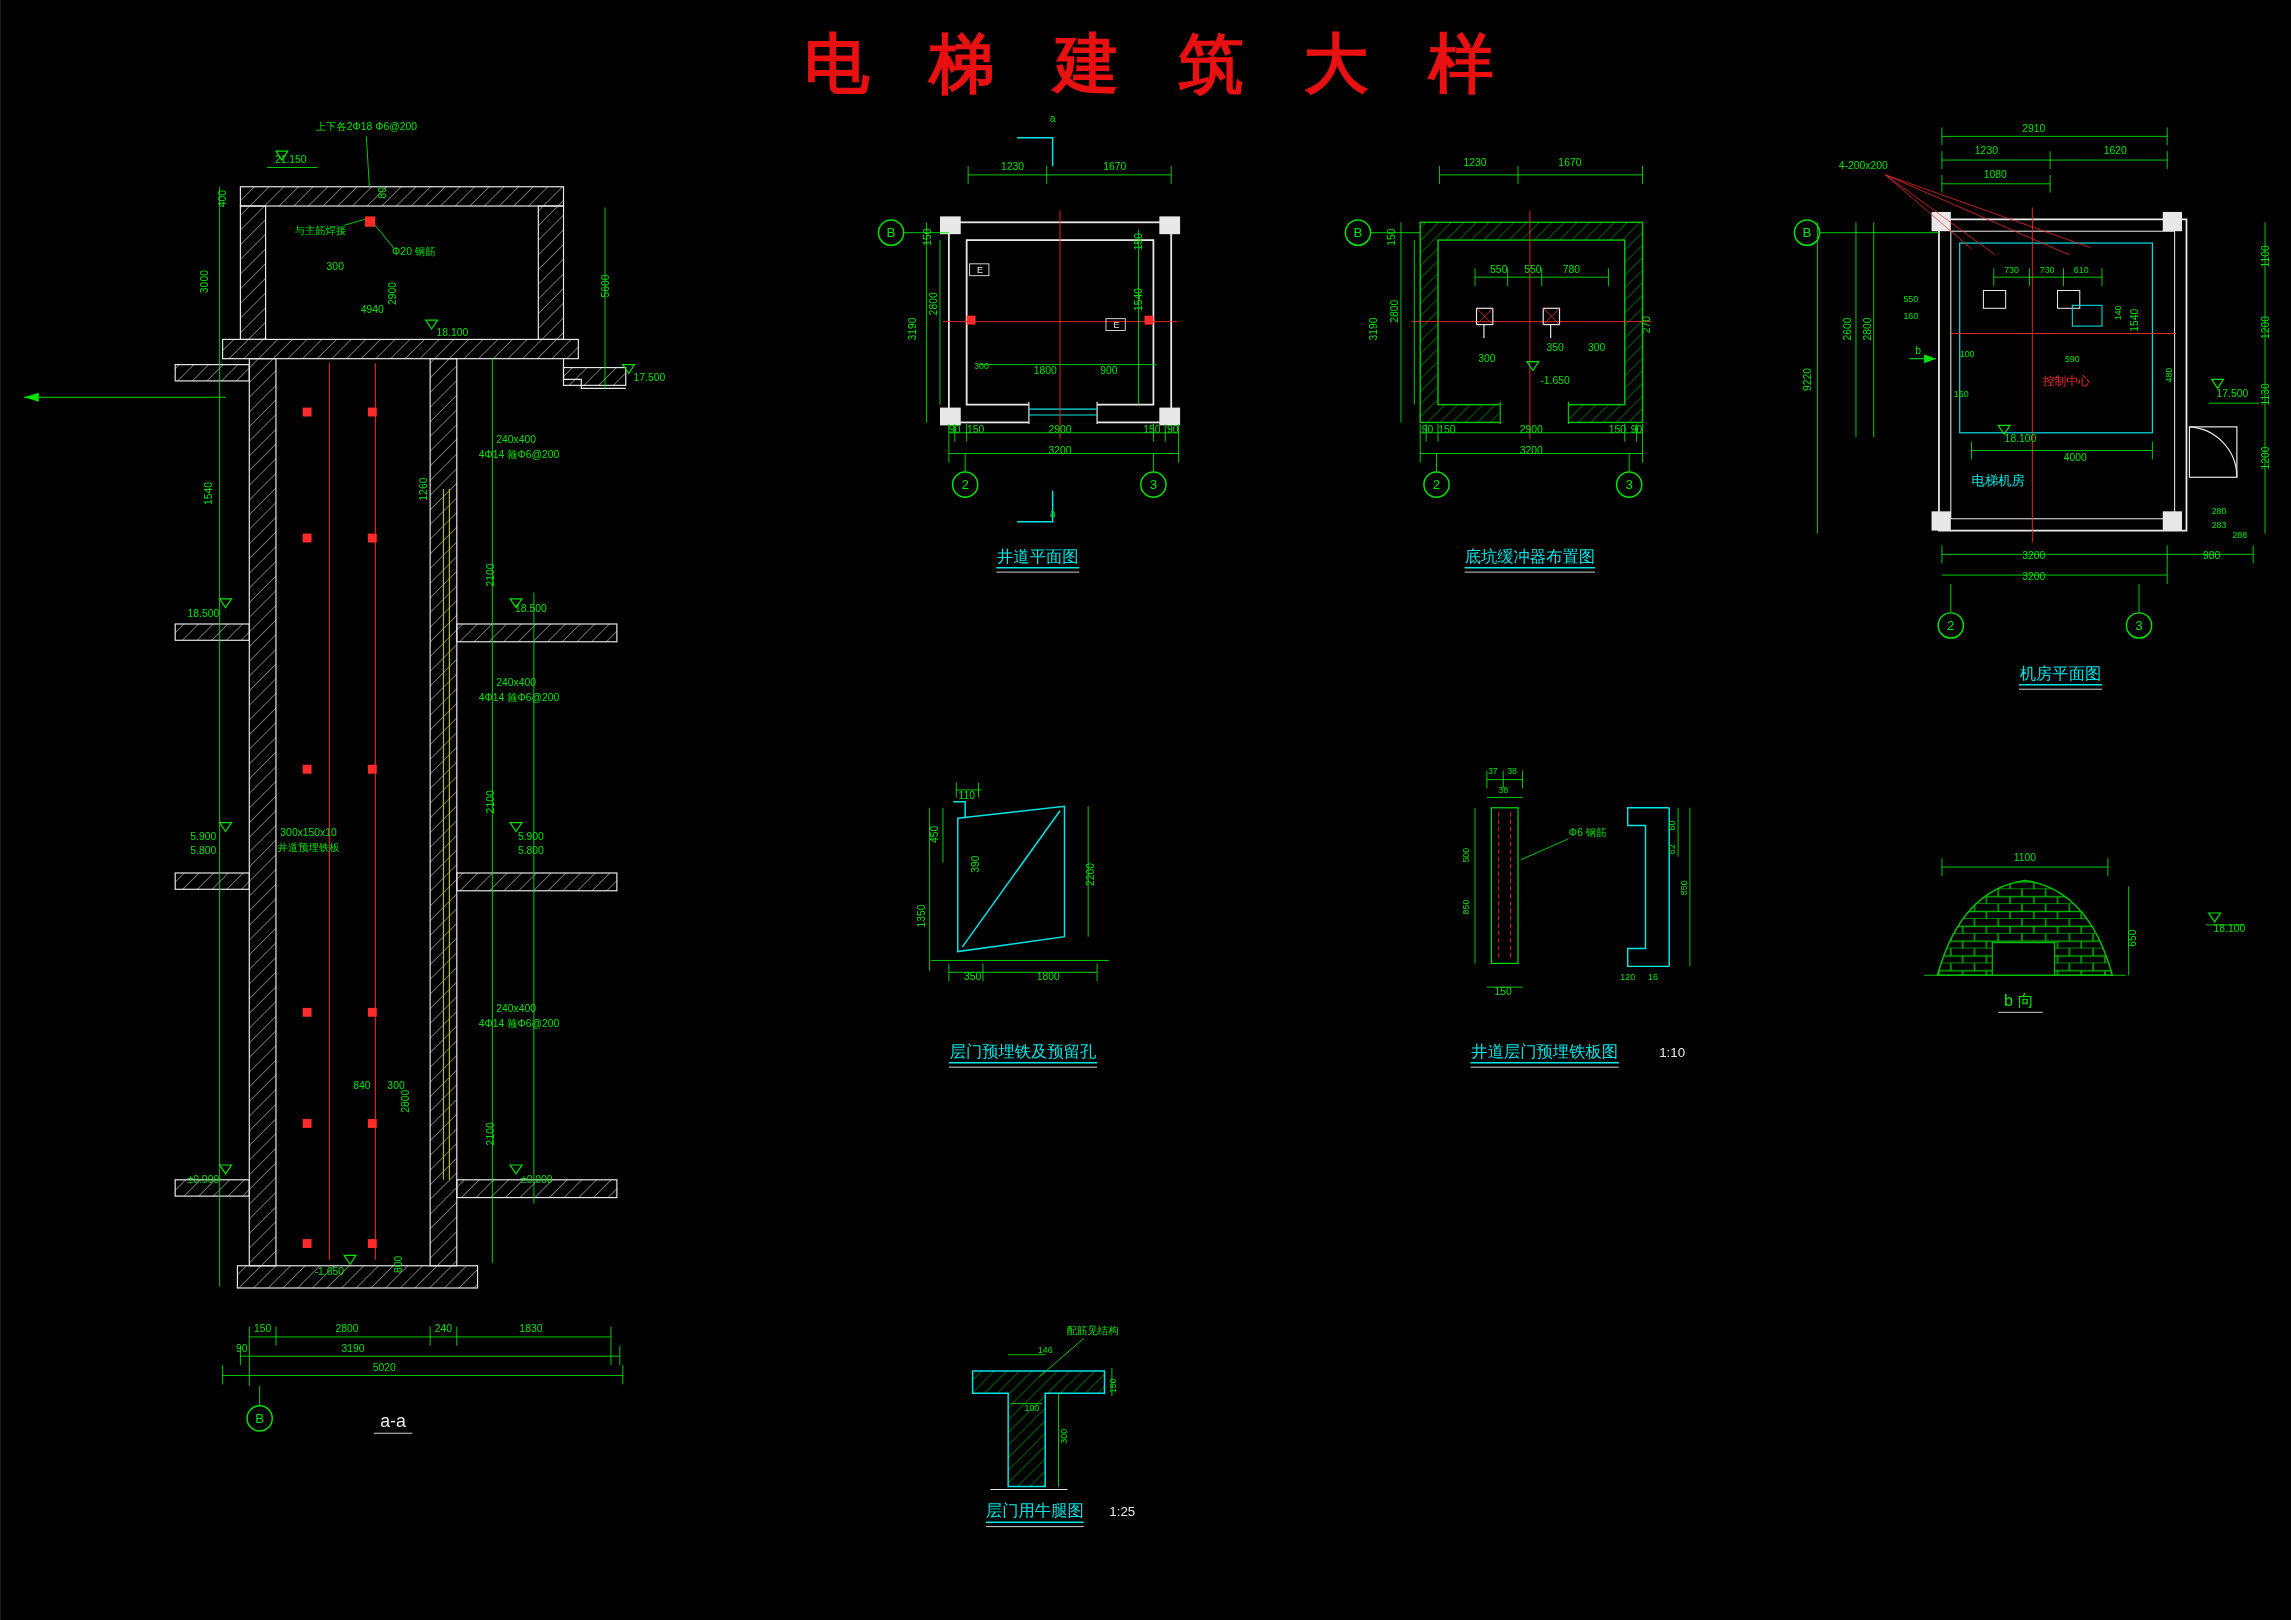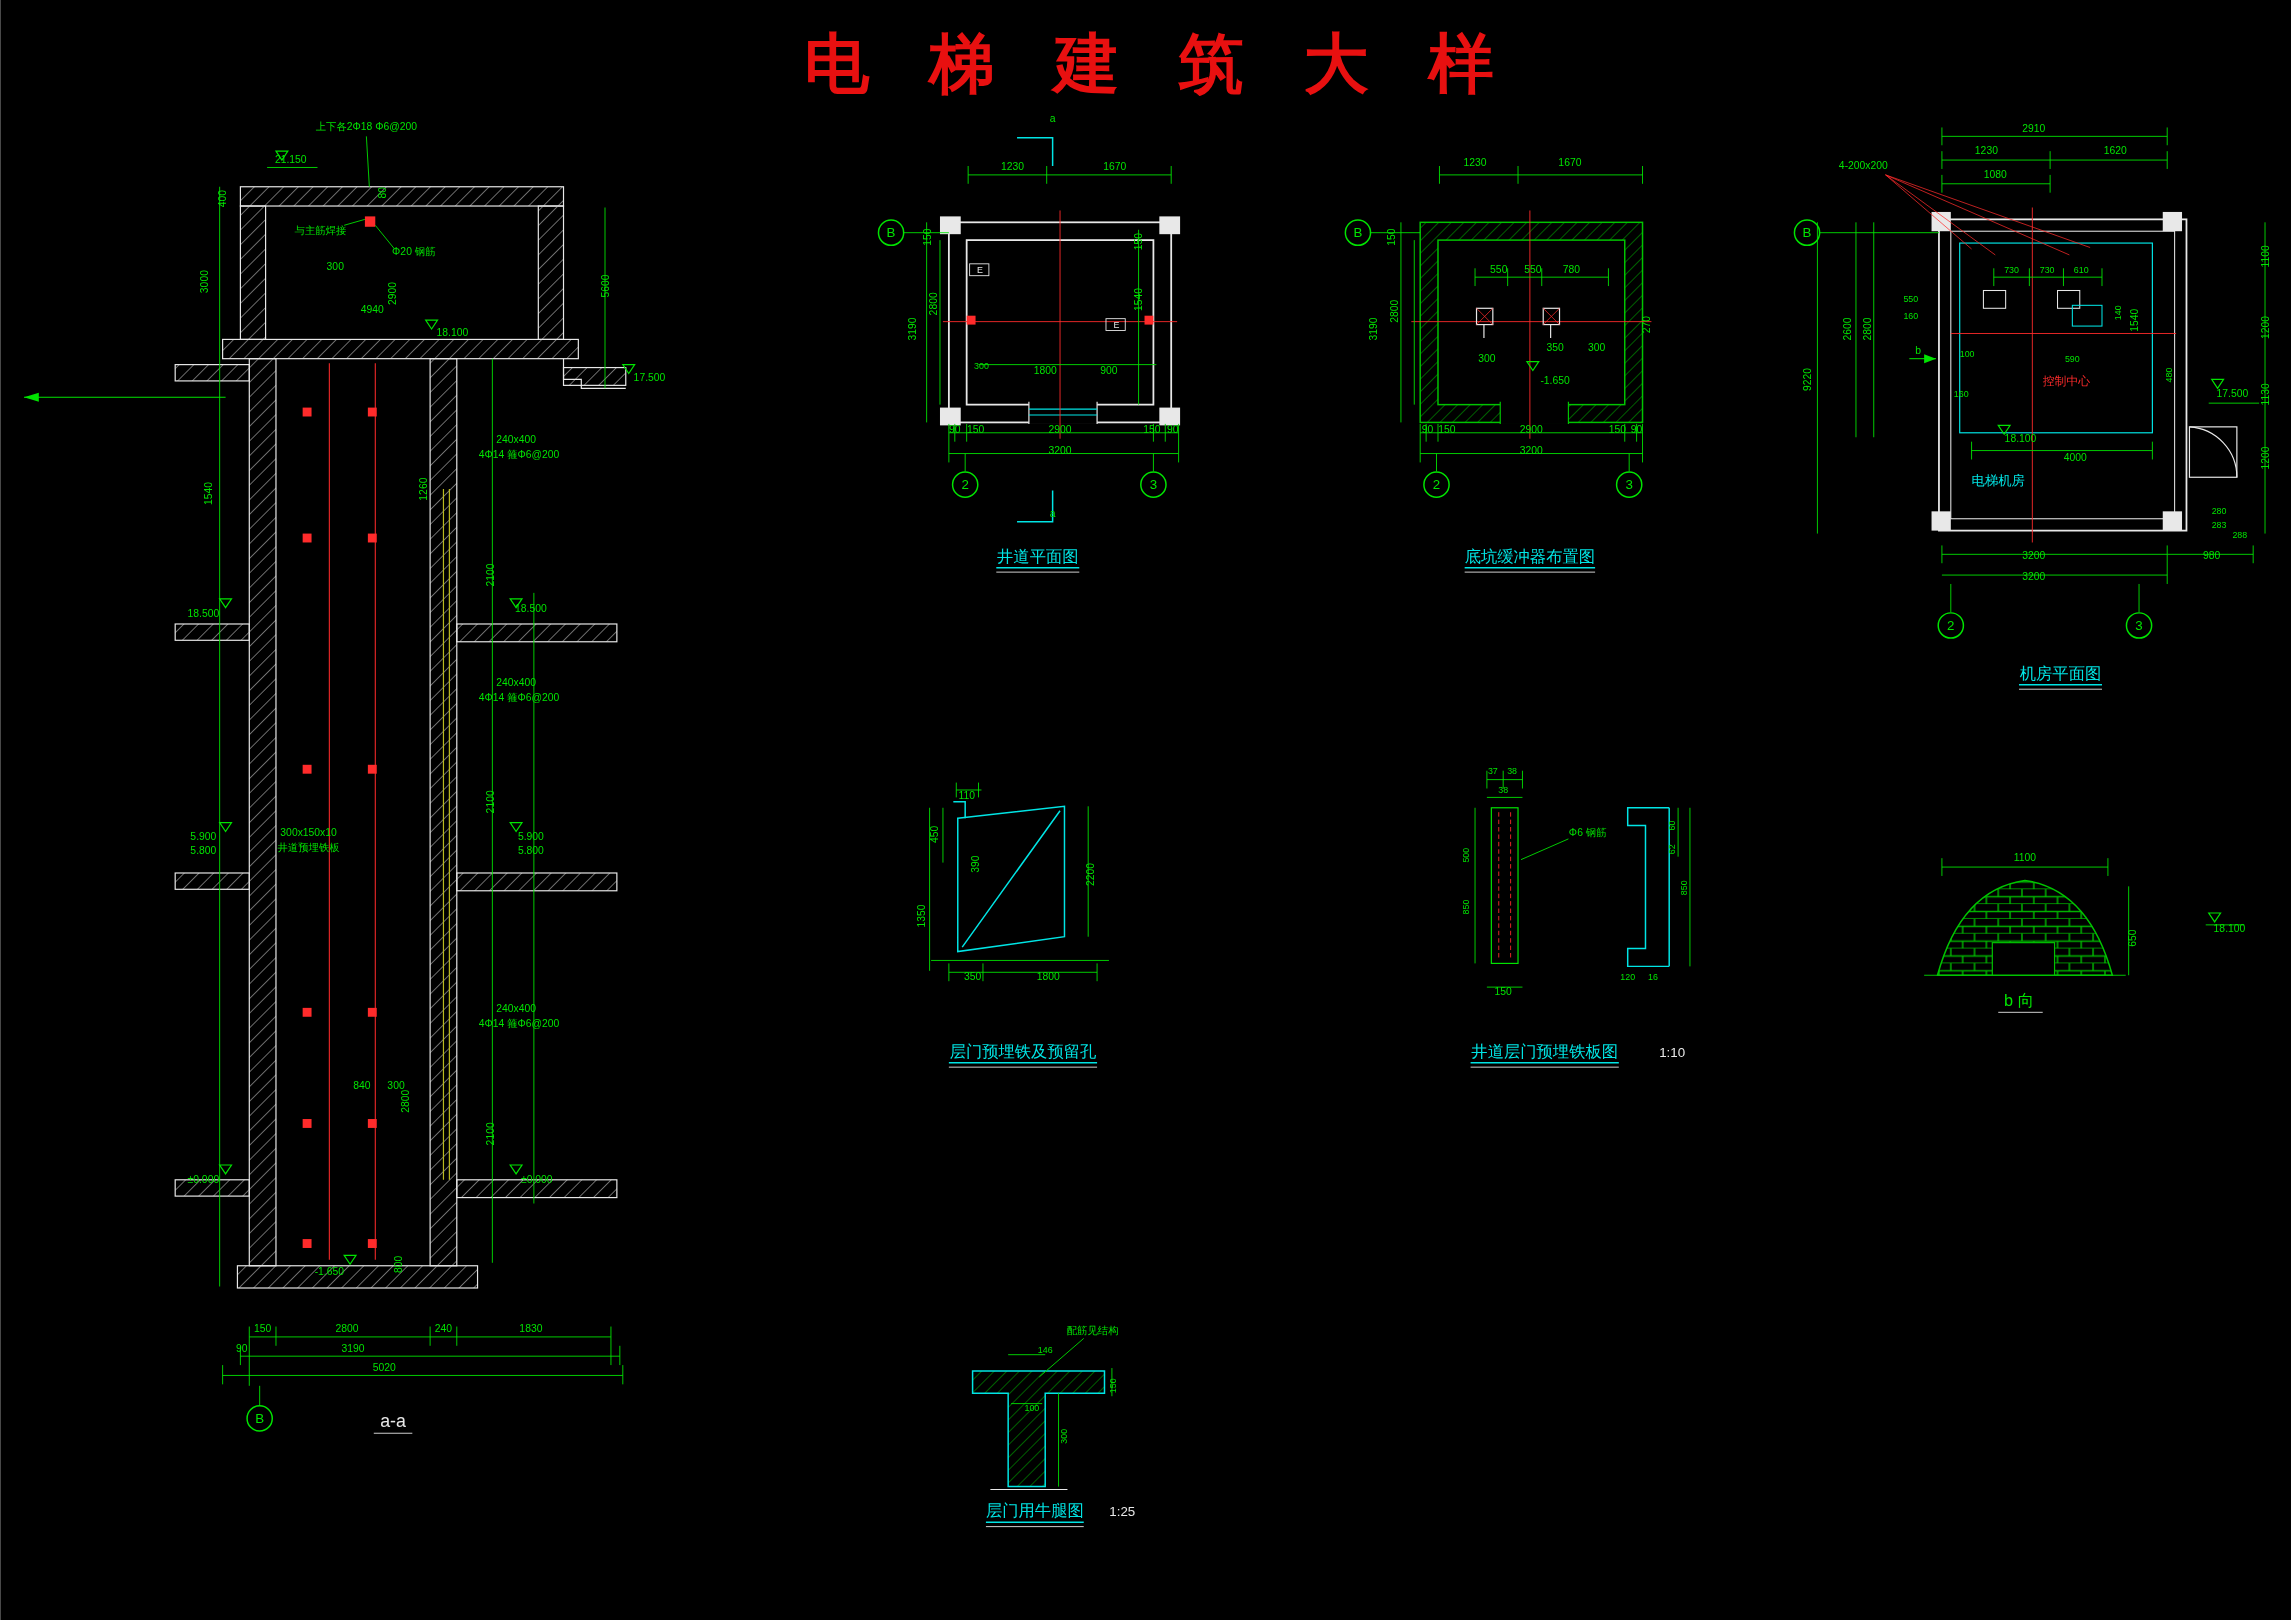--- a/index.html
+++ b/index.html
@@ -1,16 +1,16 @@
 <!DOCTYPE html>
 <html><head>
 <meta charset="utf-8">
 <style>
   html,body{margin:0;padding:0;background:#000;}
-  .canvas{position:relative;width:2292px;height:1620px;background:#ffffff;overflow:hidden;}
+  .canvas{position:relative;width:2292px;height:1620px;background:#15803d;overflow:hidden;}
   svg{display:block;}
   svg text{font-family:"Liberation Sans","DejaVu Sans",sans-serif;}
   .main-title{font-size:44px;font-weight:bold;letter-spacing:14px;text-anchor:middle;}
   .vtitle{font-size:11px;text-anchor:middle;fill:#00e5e5;}
   .vtitle-green{font-size:11px;text-anchor:middle;fill:#00e400;}
   .vtitle-white{font-size:12px;text-anchor:middle;fill:#e8e8e8;}
   .scale-txt{font-size:9px;text-anchor:middle;fill:#e8e8e8;}
 </style>
 </head>
 <body>

